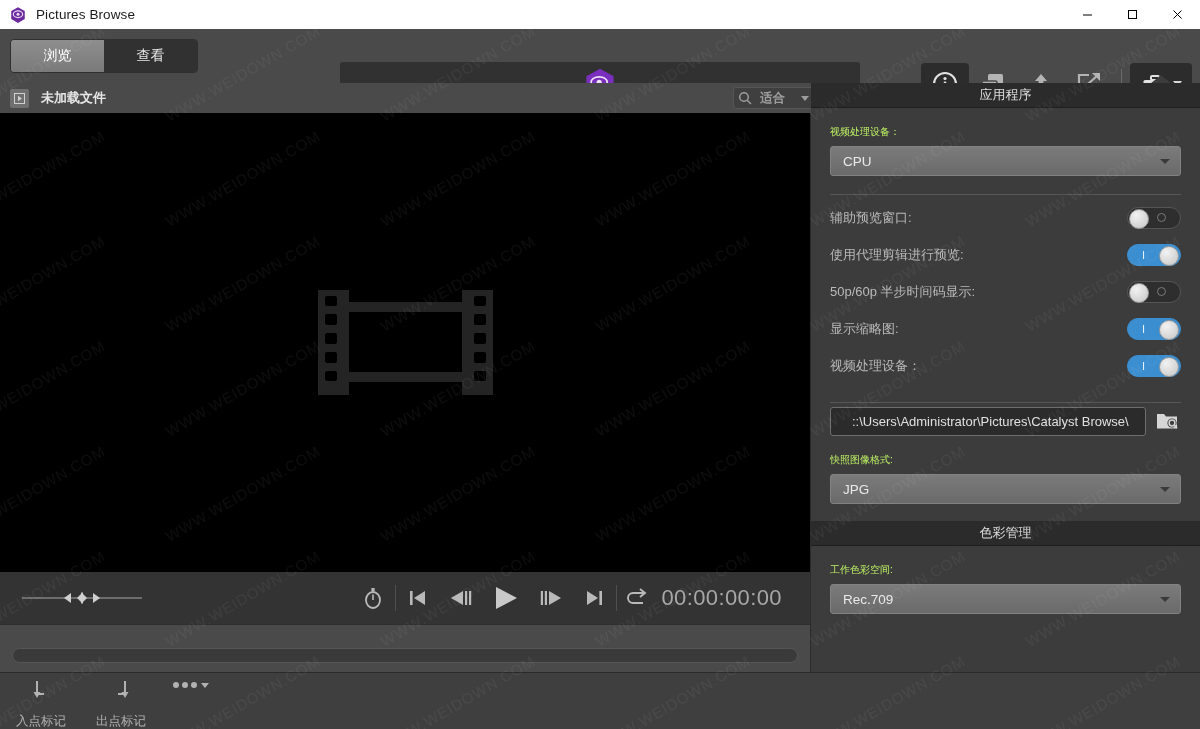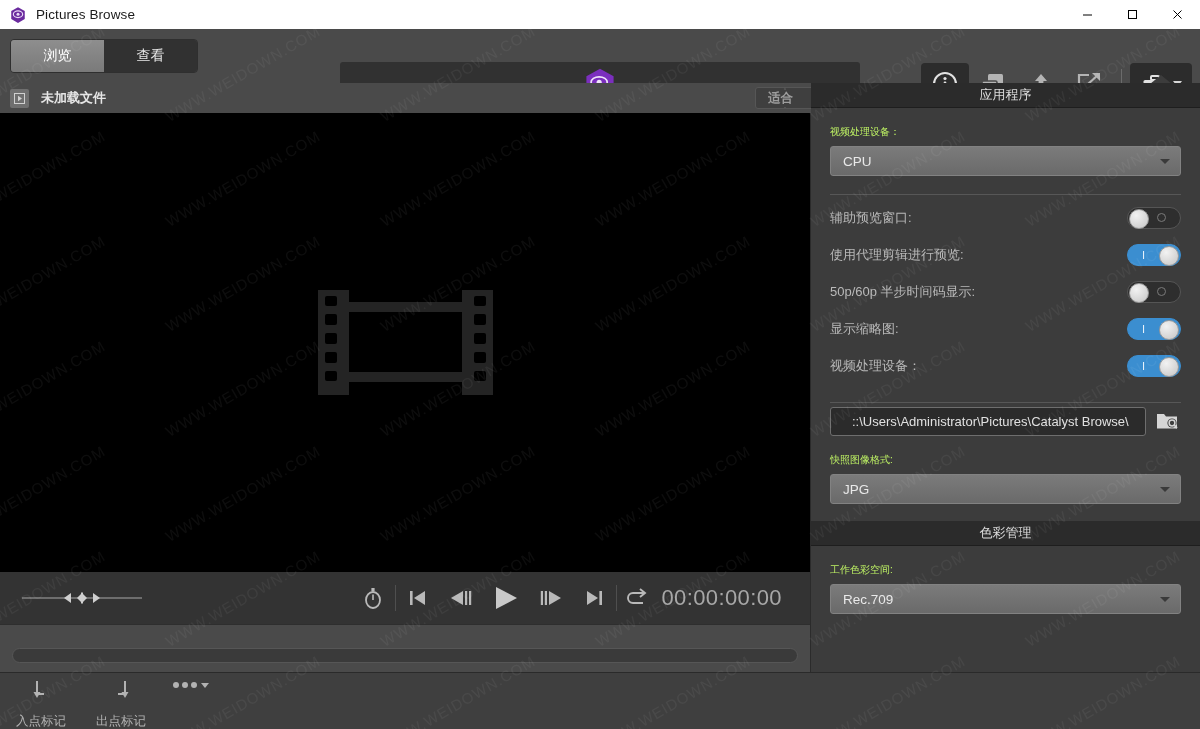--- a/index.html
+++ b/index.html
@@ -71,21 +71,21 @@
     background: #4a4a4a; display: flex; align-items: center; font-weight: bold;
   }
   .vh-icon {
     margin-left: 10px; width: 19px; height: 19px; background: #6f6f6f;
     border-radius: 2px; display:flex; align-items:center; justify-content:center;
   }
   .vh-title { margin-left: 12px; font-size: 13px; color: #e6e6e6; }
   .vh-spacer { flex: 1; }
   .zoombox {
     display:flex; align-items:center; height: 22px; background:#3f3f3f;
-    border:1px solid #565656; border-radius: 3px; padding: 0 4px; margin-right: 10px; flex-direction: column;
+    border:1px solid #565656; border-radius: 3px; padding: 0 4px; margin-right: 10px;
   }
   .zoombox .lbl { font-size: 12.5px; color:#9d9d9d; margin: 0 16px 0 8px; }
   .vh-btn { width: 28px; height: 28px; display:flex; align-items:center; justify-content:center; color:#b4b4b4; }
   .vh-btn:last-child { margin-right: 8px; }
 
   
   .viewer {
     position: absolute; top: 113px; left: 0; width: 810px; height: 459px;
     background: #000;
     display: flex; align-items: center; justify-content: center;

